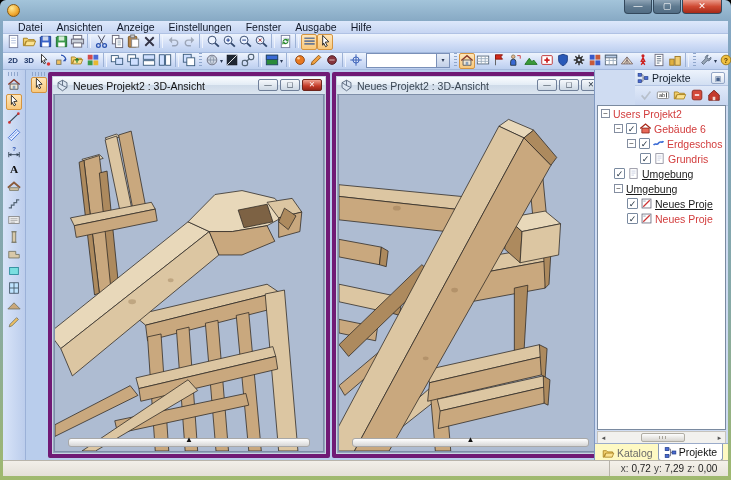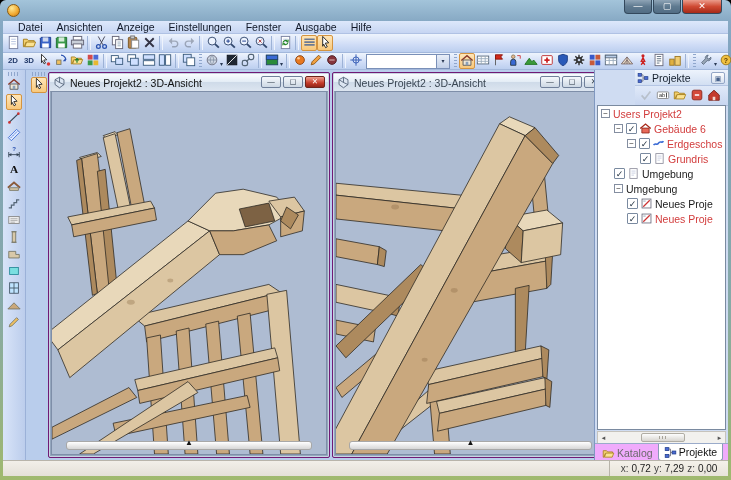--- a/index.html
+++ b/index.html
@@ -17,21 +17,21 @@
   .caps{position:absolute;right:9px;top:0;display:flex;}
   .cap{width:28px;height:14px;margin-left:1px;border:1px solid #33485c;border-top:none;border-radius:0 0 4px 4px;
        background:linear-gradient(#8ea4b6,#5f7a90 50%,#4d6largest);background:linear-gradient(#8ea4b6,#5f7a90 50%,#526d84);
        color:#fff;font-size:9px;line-height:13px;text-align:center;box-sizing:border-box;}
   .cap.close{width:40px;background:linear-gradient(#eb9c8b,#cf4a33 50%,#a62a18);}
   
   .inner{position:absolute;left:3px;right:3px;top:21px;bottom:4px;background:#c3d3f0;}
   .menubar{position:absolute;top:0;left:0;right:0;height:13px;background:linear-gradient(#dde8fb,#c6d5f2);
        display:flex;align-items:center;padding-left:8px;border-bottom:1px solid #b0c2e4;box-sizing:border-box;}
   .menu-item{padding:0 7px;font-size:10.5px;color:#101828;}
-  .tb{position:absolute;left:0;right:0;display:flex;align-items:center;box-sizing:border-box;
+  .tb{position:absolute;left:0;right:0;display:flex;box-sizing:border-box;
       background:linear-gradient(#eef4fd,#cfdcf6 60%,#bccfef);border-bottom:1px solid #a3b8dc;padding-left:2px;}
   .tb1{top:13px;height:19px;}
   .tb2{top:32px;height:17px;}
   .tbtn{width:16px;height:16px;flex:0 0 auto;display:flex;align-items:center;justify-content:center;border-radius:2px;position:relative;}
   .tbtn svg{width:14px;height:14px;}
   .tb1 .tbtn svg{width:15px;height:15px;}
   .tbtn.toggled{background:linear-gradient(#ffe6b8,#f8c87c);border:1px solid #d49440;box-sizing:border-box;}
   .tbtn.disabled{opacity:.42;filter:grayscale(.8);}
   .tsep{width:2px;height:14px;margin:0 2px;border-left:1px solid #9db2d6;border-right:1px solid #eef3fc;flex:0 0 auto;}
   .tgrip{width:5px;height:15px;margin:0 2px;flex:0 0 auto;
@@ -44,21 +44,21 @@
   
   .main{position:absolute;top:49px;left:0;right:0;bottom:15px;background:#b9cdec;}
   .tools{position:absolute;left:0;top:0;bottom:0;width:23px;background:linear-gradient(90deg,#d8e4f8,#bccdec);
       border-right:1px solid #9bb1d8;box-sizing:border-box;}
   .tools .grip-h{height:4px;margin:2px 5px 1px;background:repeating-linear-gradient(90deg,#8fa6cc 0 1px,transparent 1px 3px);}
   .tools .tbtn{margin:0 auto 1px;}
   .mode-strip{position:absolute;left:24px;top:0;width:23px;bottom:0;}
   .mode-strip .grip-h{height:4px;margin:2px 5px 1px;background:repeating-linear-gradient(90deg,#8fa6cc 0 1px,transparent 1px 3px);}
   .mode-strip .tbtn{margin:0 auto;}
   
-  .child{position:absolute;top:2px;height:386px;border:1px solid #701a75;border-radius:2px;
+  .child{position:absolute;top:2px;height:386px;border:4px solid #701a75;border-radius:2px;
       background:#94a6bd;box-shadow:inset 0 0 0 1px #c9d4e2;box-sizing:border-box;}
   .child-l{left:45px;width:282px;}
   .child-r{left:329px;width:277px;}
   .ctbar{height:17px;margin:1px 1px 0;background:linear-gradient(#fafcfe,#e4edf6 45%,#cfdbe9 50%,#dce5f0);
       border-bottom:1px solid #8a9ab0;position:relative;display:flex;align-items:center;}
   .ctbar .cicon{width:13px;height:13px;margin:0 4px 0 3px;}
   .ctbar .cicon svg{width:13px;height:13px;}
   .ctitle{font-size:10.5px;color:#111;white-space:nowrap;}
   .child.inactive .ctitle{color:#3a4653;}
   .cbtns{position:absolute;right:3px;top:2px;display:flex;}
@@ -88,30 +88,30 @@
   .ptree{position:absolute;top:35px;left:2px;right:2px;bottom:31px;background:#fff;border:1px solid #7a8aa0;overflow:hidden;box-sizing:border-box;}
   .trow{height:15px;display:flex;align-items:center;white-space:nowrap;}
   .texp{width:9px;height:9px;border:1px solid #848ea0;background:#fff;font-size:8px;line-height:7px;text-align:center;
       color:#333;margin-right:3px;flex:0 0 auto;box-sizing:border-box;}
   .tchk{width:11px;height:11px;border:1px solid #7a8aa0;background:#fff;font-size:9px;line-height:10px;text-align:center;
       color:#1a2a3a;margin-right:2px;flex:0 0 auto;box-sizing:border-box;border-radius:1px;}
   .ticon{width:13px;height:13px;margin-right:2px;flex:0 0 auto;}
   .ticon svg{width:13px;height:13px;}
   .tlabel{font-size:10.5px;}
   .tlabel.red{color:#d23c3c;}
-  .tlabel.black{color:#1a1a1a;}
+  .tlabel.black{color:#1a1a1a;text-decoration:underline;}
   .phscroll{position:absolute;bottom:17px;left:2px;right:2px;height:13px;background:#f2f1ee;border:1px solid #c6c3bc;
       box-sizing:border-box;display:flex;align-items:center;}
   .parrow{width:11px;font-size:6px;color:#555;text-align:center;flex:0 0 auto;}
   .ptrack{flex:1;position:relative;height:100%;}
   .pthumb{position:absolute;left:30%;width:40%;top:1px;bottom:1px;background:linear-gradient(#fdfdfd,#d8d6d0);
       border:1px solid #b0ada4;border-radius:2px;}
   .pthumb i{position:absolute;inset:2px 0;left:50%;width:8px;transform:translateX(-50%);
       background:repeating-linear-gradient(90deg,#a8a49a 0 1px,transparent 1px 3px);}
-  .ptabs{position:absolute;bottom:0;left:0;right:0;height:17px;background:#f0abfc;border-top:1px solid #9aabca;
+  .ptabs{position:absolute;bottom:0;left:0;right:0;height:17px;background:#fef9c3;border-top:1px solid #9aabca;
       display:flex;align-items:stretch;padding-left:2px;}
   .ptab{display:flex;align-items:center;padding:0 5px;font-size:10.5px;color:#6a6a6a;}
   .ptab .ticon{width:12px;height:12px;margin-right:3px;}
   .ptab.active{background:#fff;border:1px solid #8a9ab8;border-top:none;border-radius:0 0 3px 3px;color:#111;}
   
   .statusbar{position:absolute;left:0;right:0;bottom:0;height:15px;background:linear-gradient(#f2efe9,#e4e0d8);
       border-top:1px solid #b8b4aa;display:flex;}
   .status-left{flex:1;}
   .status-coords{width:118px;border-left:1px solid #b8b4aa;display:flex;align-items:center;justify-content:center;
       font-size:10px;color:#222;gap:3px;background:linear-gradient(#f4f1ea,#e8e4da);}

